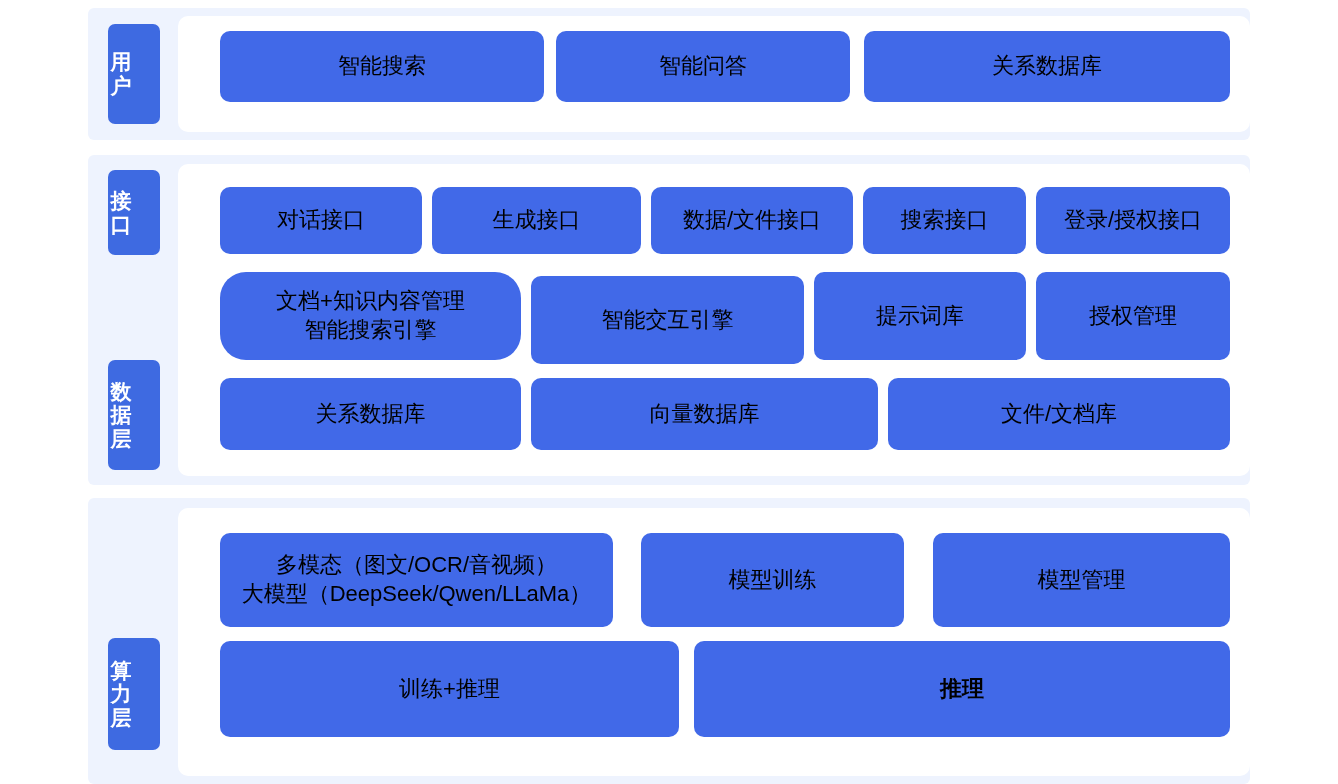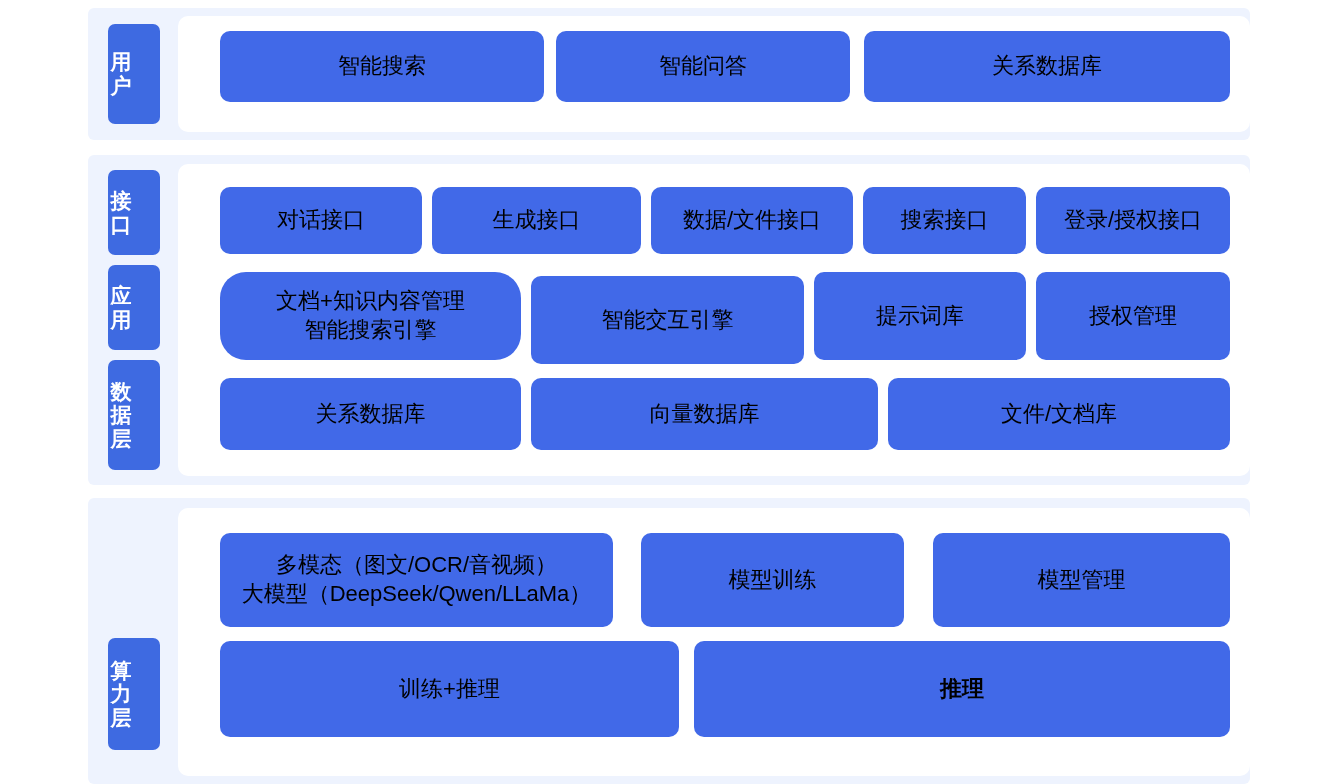--- a/index.html
+++ b/index.html
@@ -89,23 +89,20 @@
   <div class="card" style="left:220px; top:31px; width:324px; height:71px;">智能搜索</div>
   <div class="card" style="left:556px; top:31px; width:294px; height:71px;">智能问答</div>
   <div class="card" style="left:864px; top:31px; width:366px; height:71px;">关系数据库</div>
 
   <div class="band" style="top:155px; height:330px; width:1162px;"></div>
   <div class="band-inner" style="left:178px; top:164px; width:1072px; height:312px;"></div>
 
   <div class="vlabel" style="left:108px; top:170px; height:85px;">
     <span>接口</span>
   </div>
-  <div class="vlabel" style="left:108px; top:265px; height:85px;">
-    <span>应用</span>
-  </div>
   <div class="vlabel" style="left:108px; top:360px; height:110px;">
     <span>数据层</span>
   </div>
 
   <div class="card" style="left:220px; top:187px; width:202px; height:67px;text-align:right;">对话接口</div>
   <div class="card" style="left:432px; top:187px; width:209px; height:67px;">生成接口</div>
   <div class="card" style="left:651px; top:187px; width:202px; height:67px;">数据/文件接口</div>
   <div class="card" style="left:863px; top:187px; width:163px; height:67px;">搜索接口</div>
   <div class="card" style="left:1036px; top:187px; width:194px; height:67px;">登录/授权接口</div>
 

